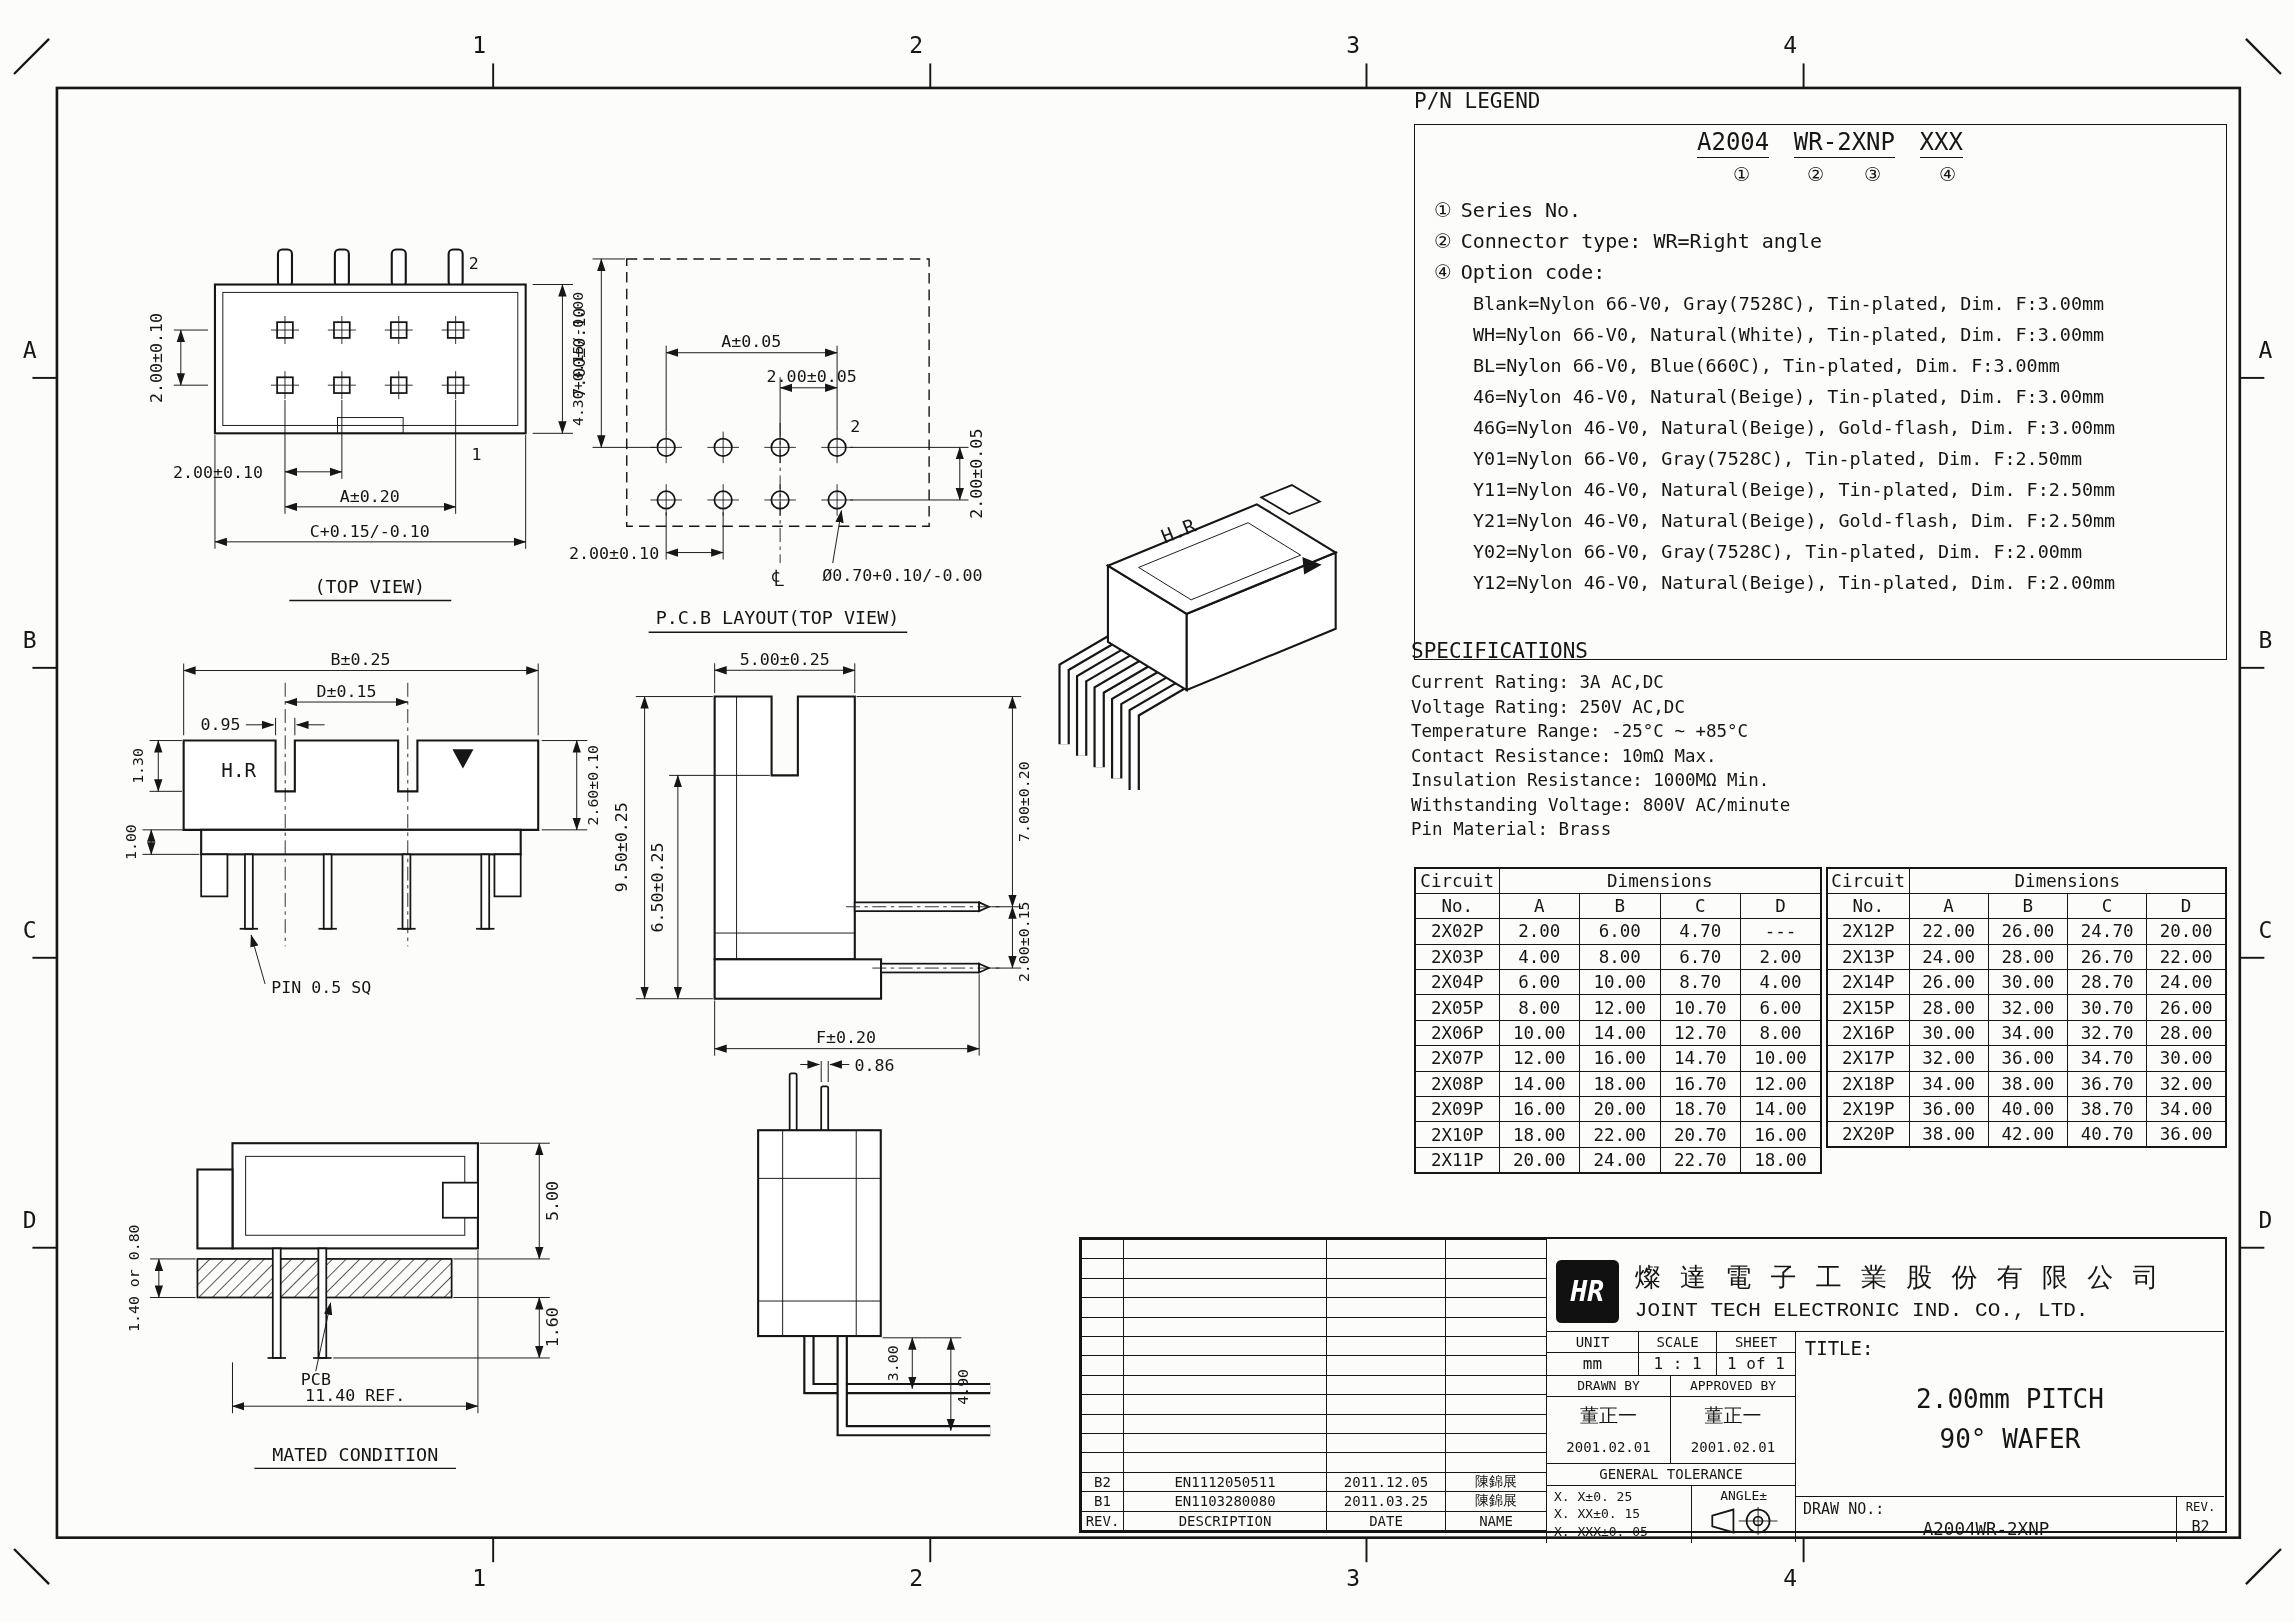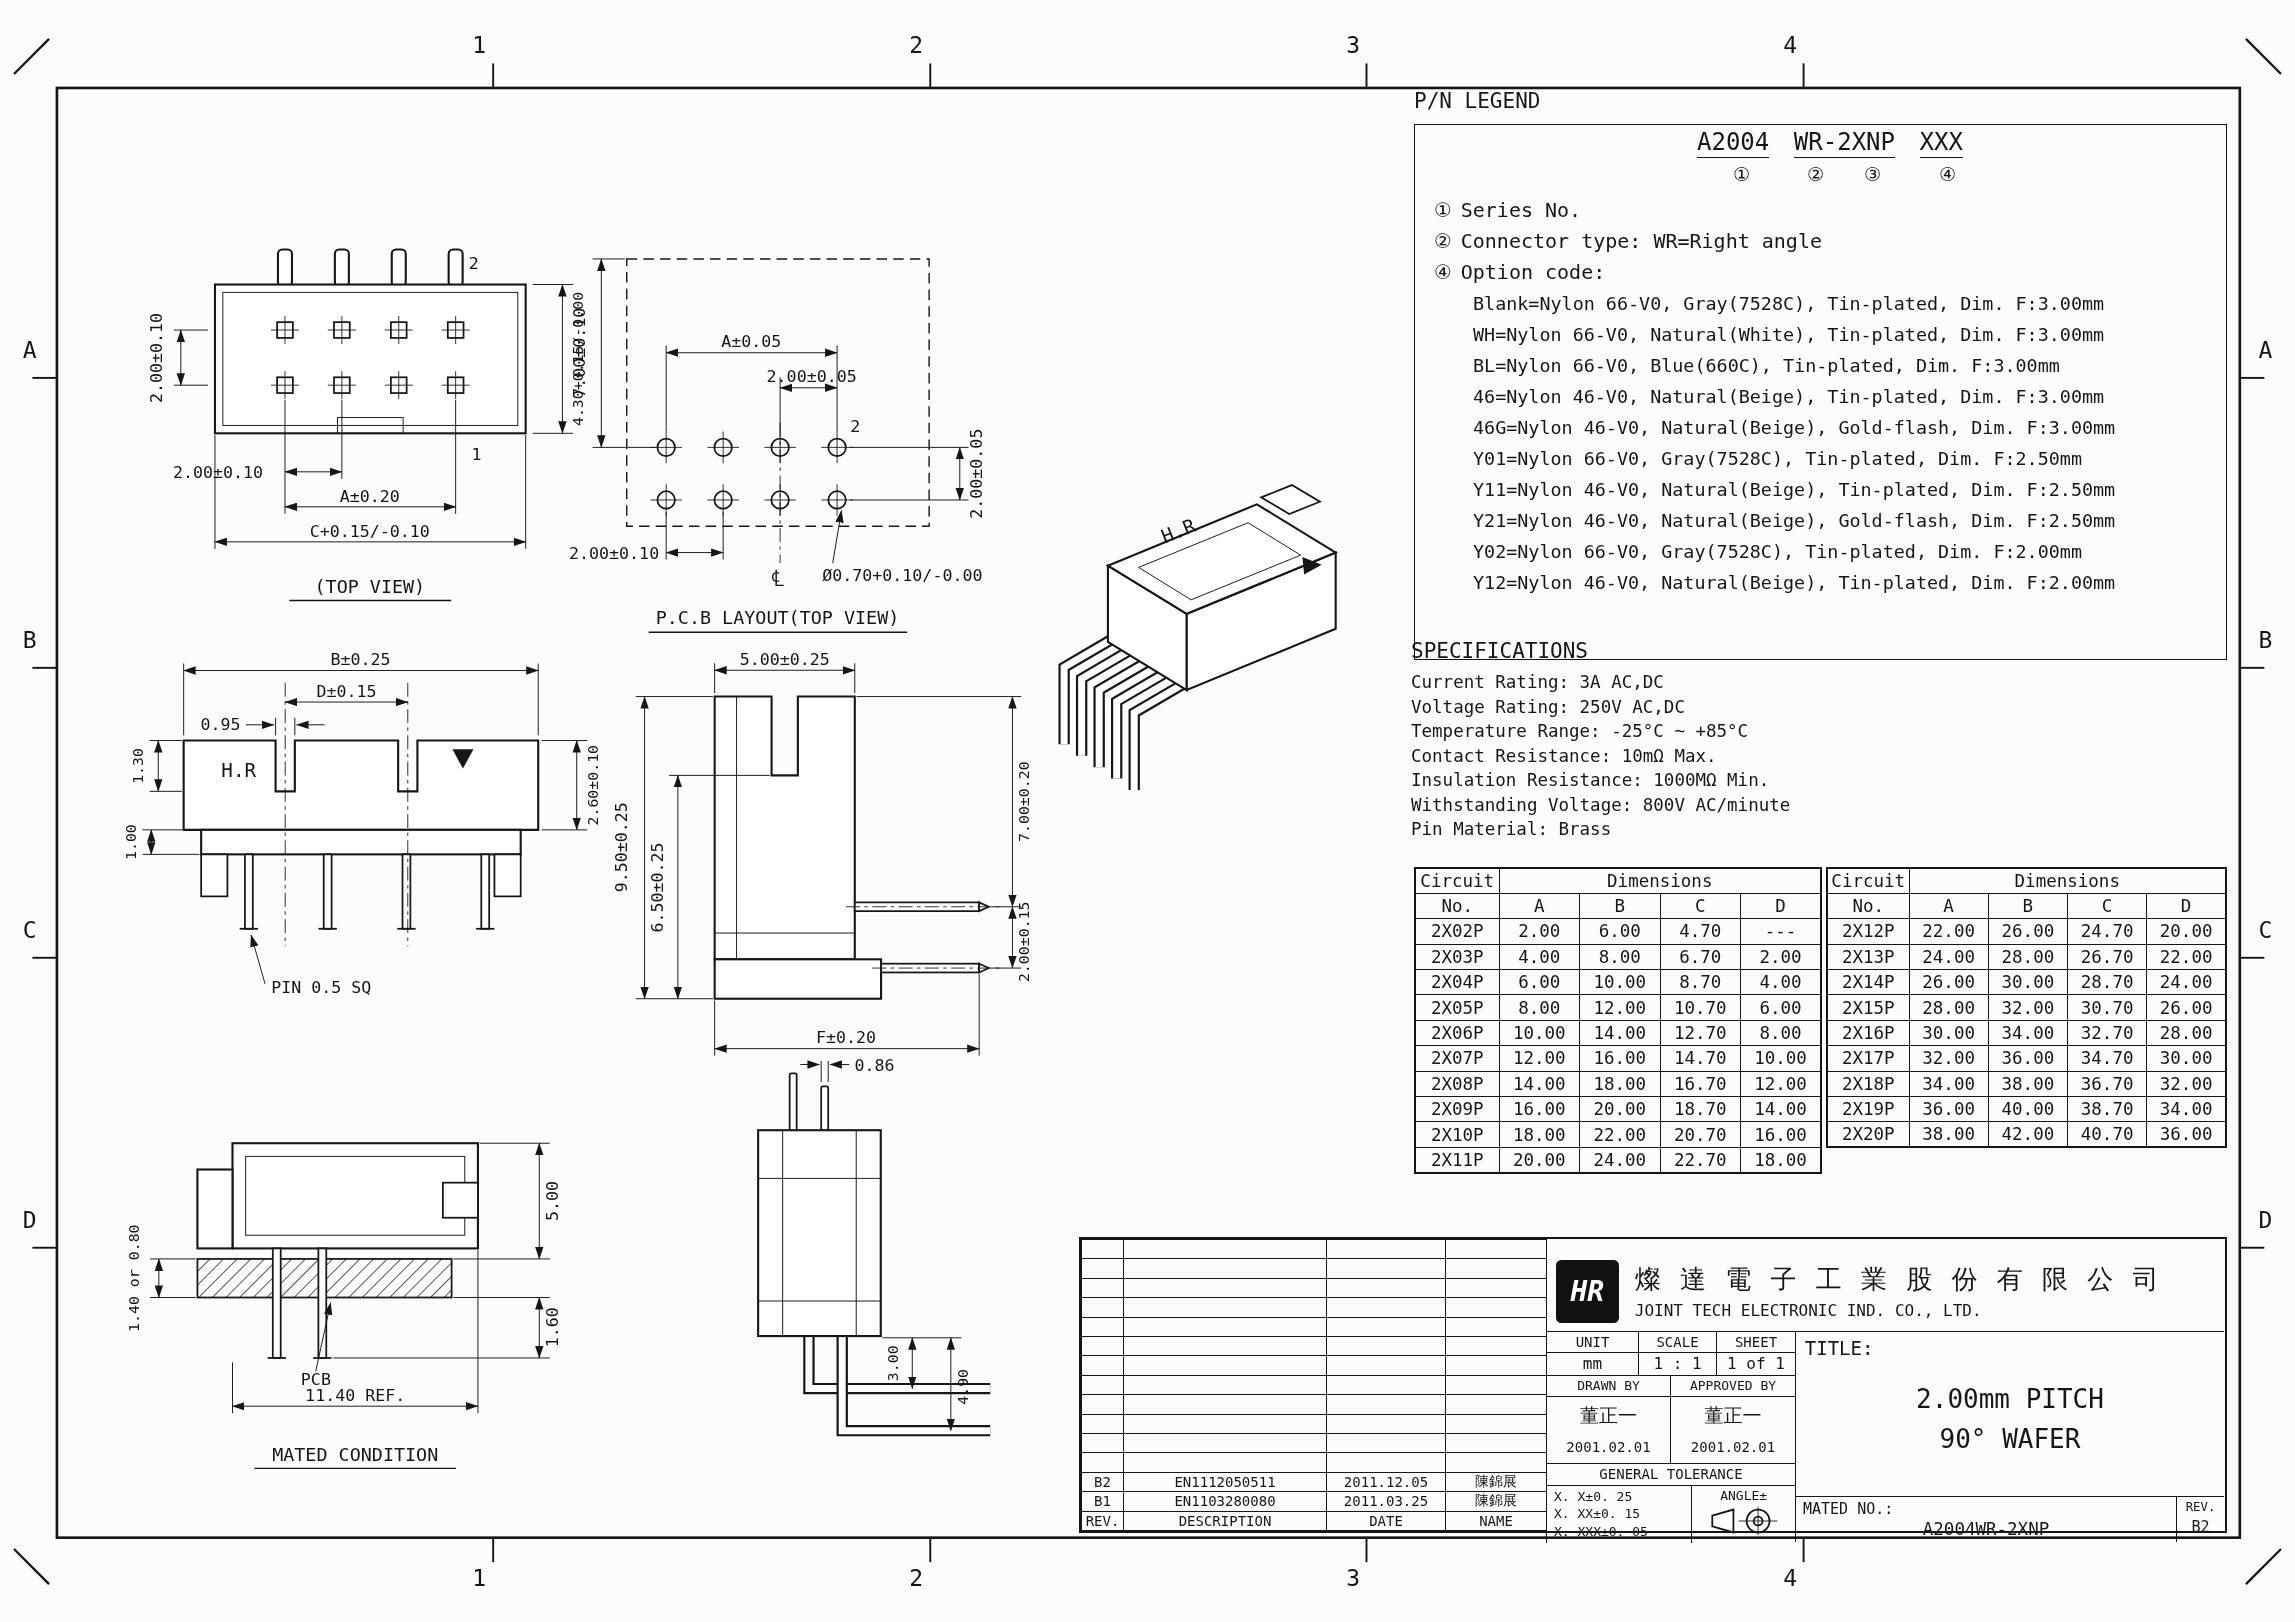--- a/index.html
+++ b/index.html
@@ -49,21 +49,21 @@
   
   .tb { position:absolute; left:1079px; top:1237px; width:1148px; height:296px; border:2.3px solid #161616; }
   .tb .cell { position:absolute; border-color:#161616;margin-top:12px; }
   .rev-table { position:absolute; left:0; top:0; width:465px; height:292px; border-collapse:collapse; table-layout:fixed; }
   .rev-table td { border:1.1px solid #161616; height:19px; font-size:14px; text-align:center; padding:0; white-space:nowrap; }
   .tb-company { left:465px; top:0; width:678px; height:81px; border-left:1.8px solid; border-bottom:1.4px solid;
                 display:flex; align-items:center; }
   .logo { width:63px; height:63px; background:#111; color:#fff; margin-left:8.8px; border-radius:5.3px;
           display:flex; align-items:center; justify-content:center; font-size:28px; font-style:italic; font-weight:bold; }
   .co-cn { font-size:26px; letter-spacing:1.8px; white-space:nowrap; }
-  .co-en { font-size:16px; white-space:nowrap; margin-top:3.5px; }
+  .co-en { font-size:21px; white-space:nowrap; margin-top:3.5px;font-family:Liberation Mono, monospace; }
   .tb-uss { left:465px; top:81px; width:249px; height:44px; border-left:1.8px solid;
             display:grid; grid-template-columns:92px 78px 79px; grid-template-rows:21px 23px; }
   .tb-uss div { border-right:1.1px solid #161616; border-bottom:1.1px solid #161616; text-align:center; overflow:hidden; }
   .uss-l { font-size:14px; line-height:20px; }
   .uss-v { font-size:16px; line-height:22px; }
   .tb-drawn { left:465px; top:124px; width:249px; height:88px; border-left:1.8px solid; display:flex; }
   .drawn-col { width:124px; border-right:1.1px solid #161616; text-align:center; }
   .drawn-col .lb { font-size:13px; line-height:21px; border-bottom:1.1px solid #161616; }
   .drawn-col .nm { font-size:19px; line-height:37px; }
   .drawn-col .dtx { font-size:14px; line-height:26px; }
@@ -864,21 +864,21 @@
       </div>
     </div>
 
     <div class="cell tb-title">
       <div class="lb">TITLE:</div>
       <div class="t1">2.00mm PITCH</div>
       <div class="t2">90° WAFER</div>
     </div>
 
     <div class="cell tb-drawno">
-      <div class="lb">MATED NO.:</div>
+      <div class="lb">DRAW NO.:</div>
       <div class="v">A2004WR-2XNP</div>
     </div>
 
     <div class="cell tb-revbox">
       <div class="lb">REV.</div>
       <div class="v">B2</div>
     </div>
 
   </div>
 </div>

